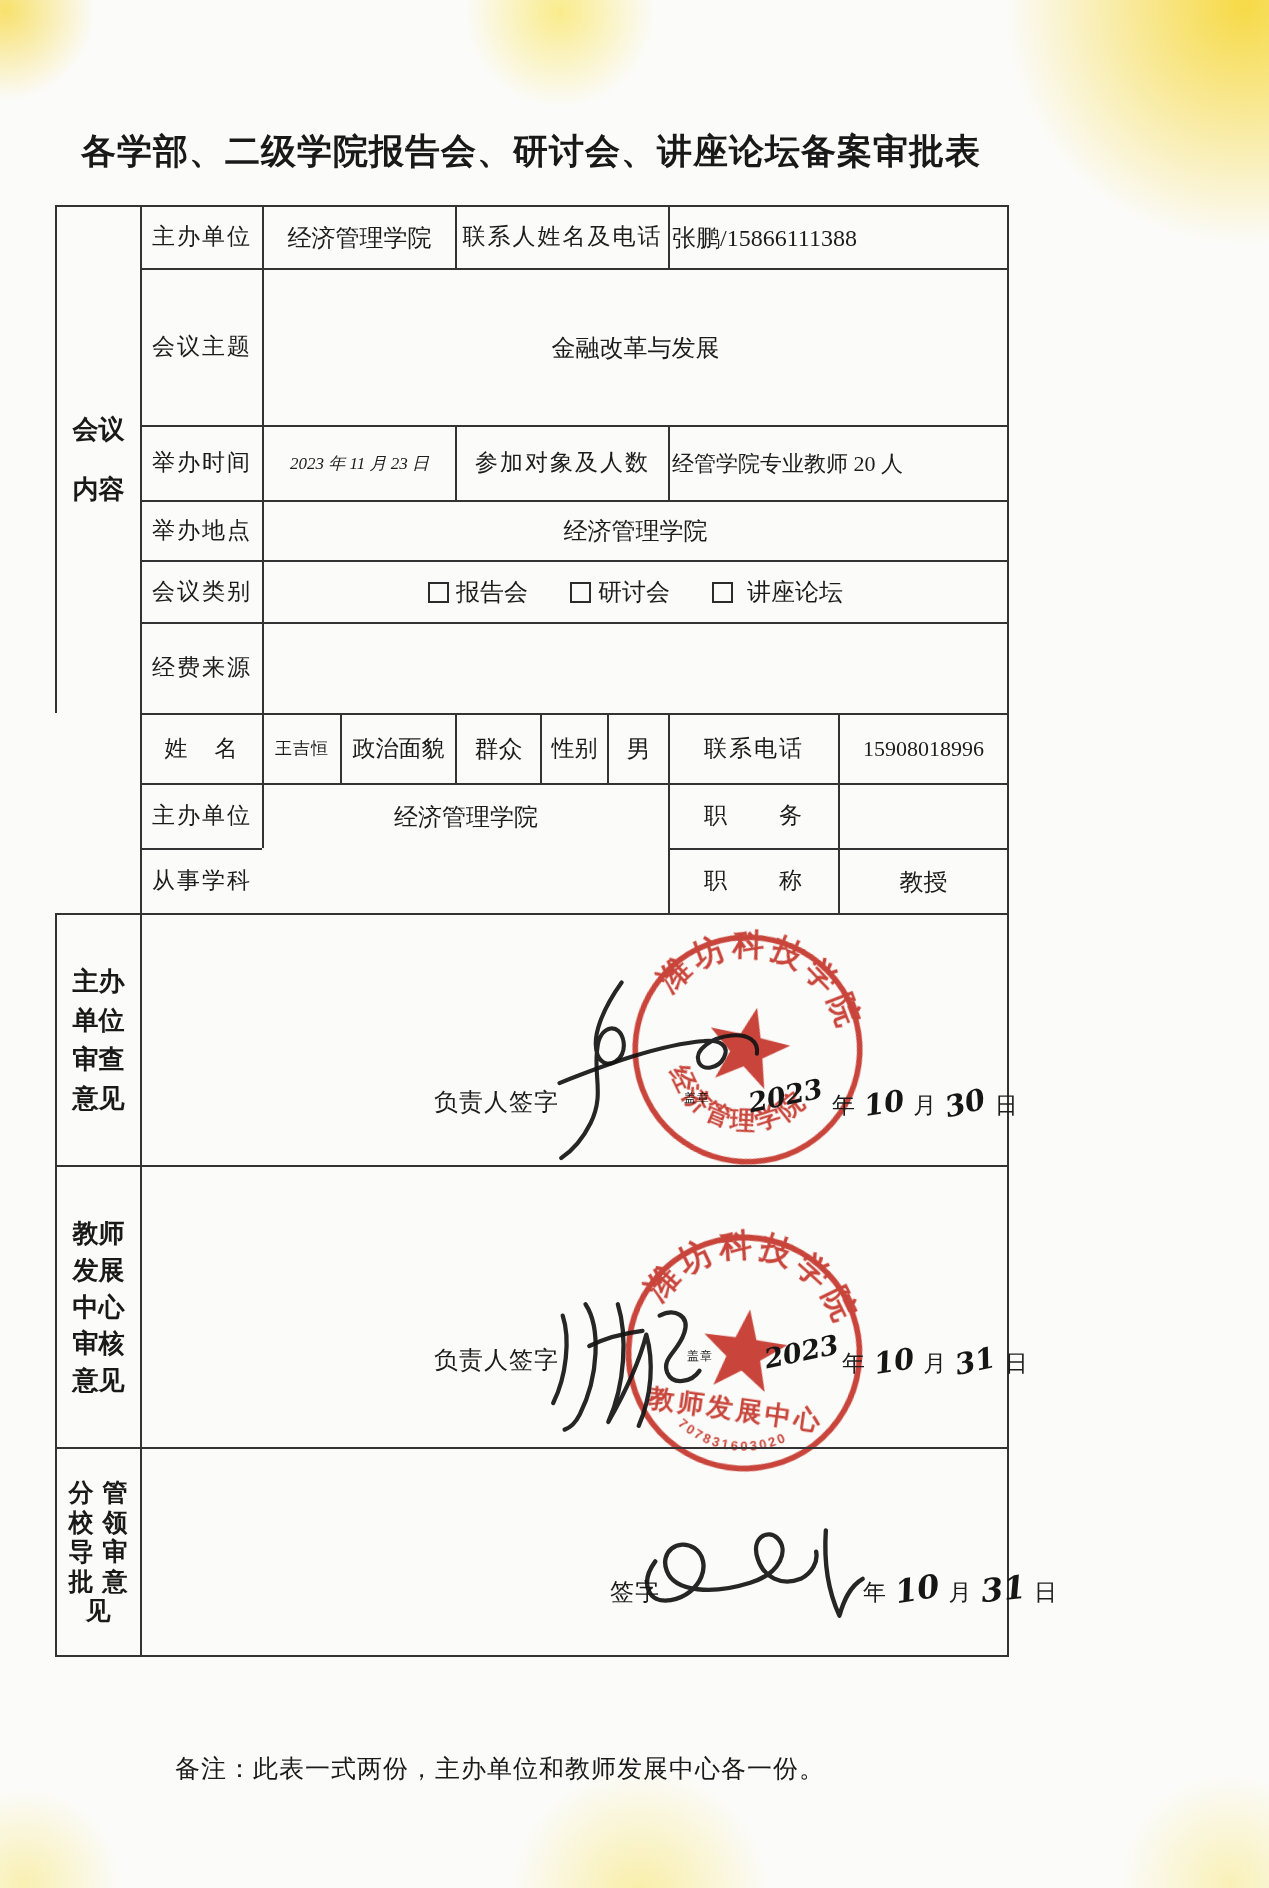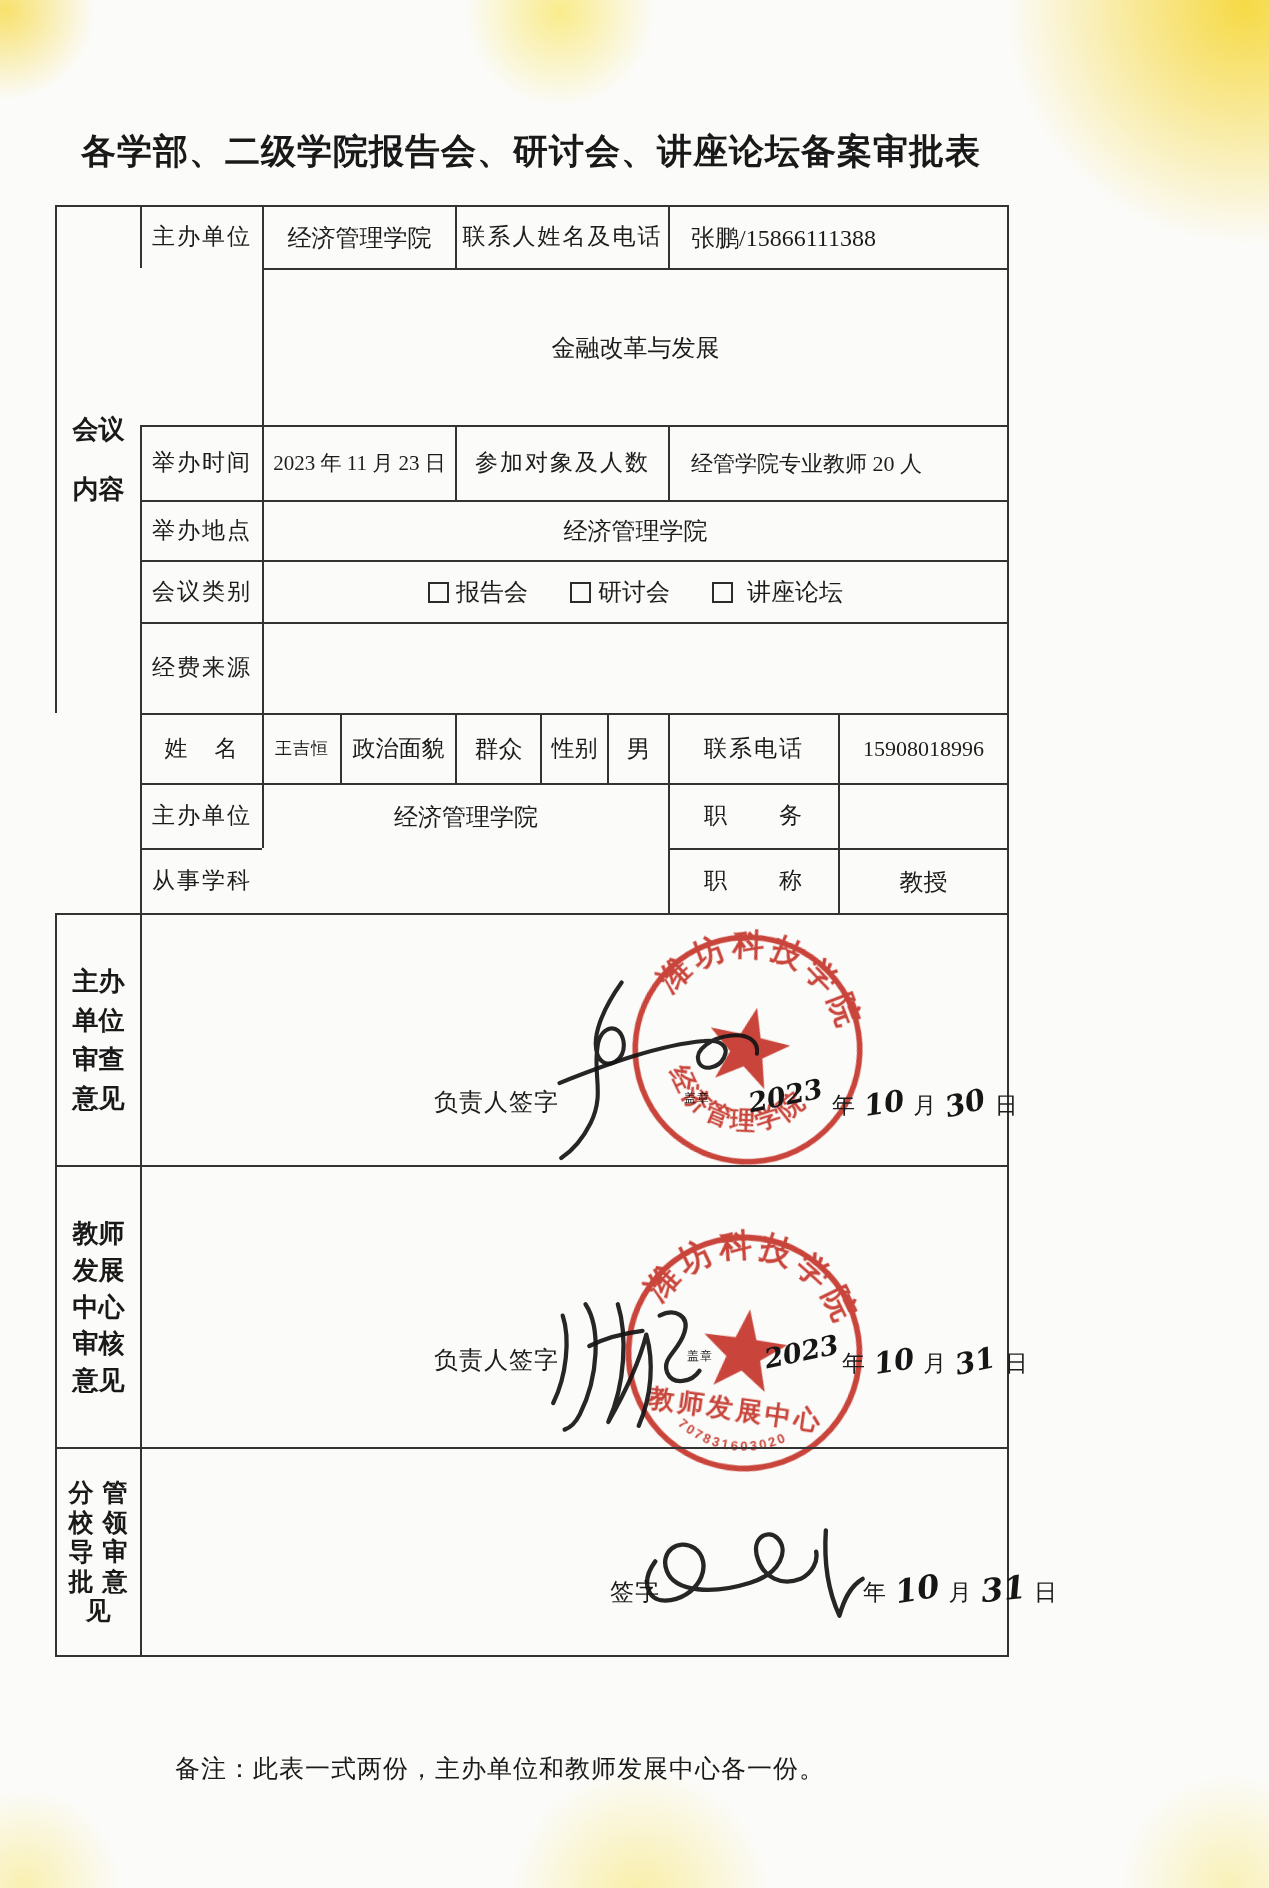--- a/index.html
+++ b/index.html
@@ -36,23 +36,23 @@
   .lbl{font-size:23px;letter-spacing:2px;}
   .vlabel{
     font-family:"Liberation Sans","DejaVu Sans",sans-serif;font-weight:700;
     font-size:26px;text-align:center;white-space:pre-line;color:#191919;
   }
   .vl-meeting{line-height:2.3;}
   .vl-reporter{line-height:1.5;}
   .vl-host{line-height:1.5;}
   .vl-teacher{line-height:1.42;}
   .vl-leader{font-size:25px;line-height:1.18;letter-spacing:1px;}
-  .leftpad{justify-content:flex-start;padding-left:21px;}
+  .leftpad{justify-content:flex-start;padding-left:2px;}
   .smallname{font-size:17px;letter-spacing:1px;}
-  .timecell{font-size:21px;}
+  .timecell{font-size:17px;font-style:italic;}
   .catrow{display:flex;gap:42px;justify-content:center;align-items:center;font-family:Liberation Serif, serif;}
   .opt{display:flex;align-items:center;font-size:24px;}
   .cb{width:17px;height:17px;border:2px solid #2c2c2c;display:inline-block;margin-right:7px;background:transparent;}
   .opt3 .cb{margin-right:14px;}
   .review{position:relative;justify-content:flex-start;align-items:flex-start;}
   .signlabel{position:absolute;font-size:24px;letter-spacing:1px;white-space:nowrap;}
   .seallabel{position:absolute;font-size:12px;letter-spacing:1px;white-space:nowrap;}
   .dateline{position:absolute;display:flex;align-items:baseline;gap:9px;white-space:nowrap;}
   .dchar{font-size:23px;}
   .hw{
@@ -83,20 +83,21 @@
   <div class="form-table">
 
     <div class="cell vlabel vl-meeting" style="grid-area:1/1/7/2">会议
 内容</div>
 
     <div class="cell lbl" style="grid-area:1/2/2/3">主办单位</div>
     <div class="cell" style="grid-area:1/3/2/5">经济管理学院</div>
     <div class="cell lbl" style="grid-area:1/5/2/8">联系人姓名及电话</div>
     <div class="cell leftpad" style="grid-area:1/8/2/10">张鹏/15866111388</div>
 
+    <div class="cell lbl" style="grid-area:2/2/3/3">会议主题</div>
     <div class="cell" style="grid-area:2/3/3/10">金融改革与发展</div>
 
     <div class="cell lbl" style="grid-area:3/2/4/3">举办时间</div>
     <div class="cell timecell" style="grid-area:3/3/4/5">2023 年 11 月 23 日</div>
     <div class="cell lbl" style="grid-area:3/5/4/8">参加对象及人数</div>
     <div class="cell leftpad" style="grid-area:3/8/4/10;font-size:22px">经管学院专业教师 20 人</div>
 
     <div class="cell lbl" style="grid-area:4/2/5/3">举办地点</div>
     <div class="cell" style="grid-area:4/3/5/10">经济管理学院</div>
 

